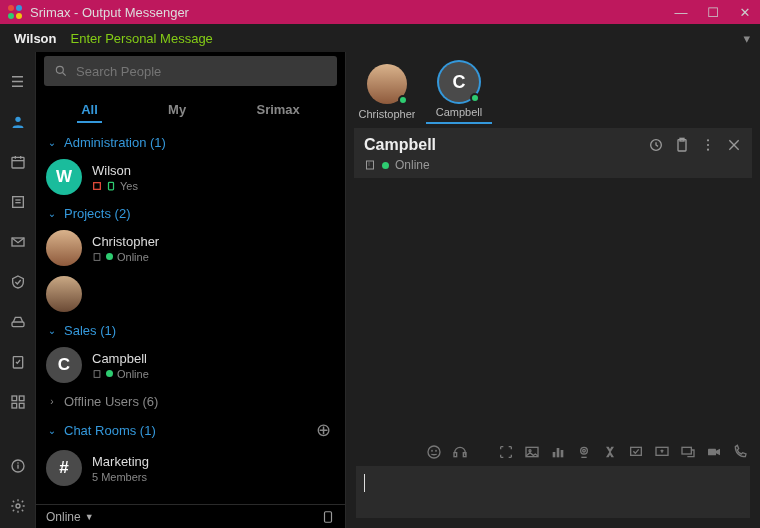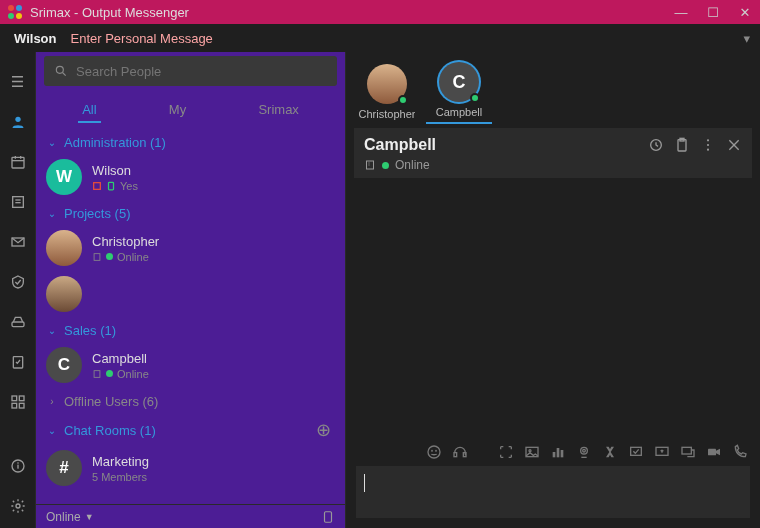--- a/index.html
+++ b/index.html
@@ -41,21 +41,21 @@
   }
   .win-controls span { cursor: default; width:14px; text-align:center; }
   .userbar {
     height: 28px;
     display: flex;
     align-items: center;
     color: #ddd;
     padding: 0 10px 0 14px;
   }
   .userbar .uname { font-weight:600; margin-right:14px; color:#eee;}
-  .userbar .pmsg { color:#fca5a5; flex:1;}
+  .userbar .pmsg { color:#84cc16; flex:1;}
   .userbar .dd { color:#888; }
   .main {
     display: flex;
     flex: 1;
     min-height: 0;
   }
   .iconrail {
     width: 36px;
     background: #1f1f1f;
     display: flex;
@@ -68,41 +68,42 @@
     width: 36px; height: 36px;
     display:flex; align-items:center; justify-content:center;
     color:#999;
     font-size:15px;
     margin-bottom:4px;
   }
   .iconrail .ic.active { color:#3498db; }
   .iconrail .spacer { flex:1; }
   .sidepanel {
     width: 310px;
-    background: #4c1d95;
+    background: #000000;
     display: flex;
     flex-direction: column;
     border-right: 1px solid #292929;
   }
   .searchwrap { padding: 4px 8px 6px 8px; }
   .search {
     background: #393939;
     border-radius: 3px;
     height: 30px;
     display:flex;
     align-items:center;
     padding:0 10px;
     color:#888;
   }
   .search input { flex:1; background:transparent; border:none; outline:none; color:#ccc; font-size:13px; margin-left:8px;}
   .tabs {
     display:flex;
     justify-content: space-around;
     padding: 6px 10px 0 10px;
     margin-bottom: 6px;
+    font-weight: bold;
   }
   .tabs .tab { color:#888; padding:4px 4px;}
   .tabs .tab.active { color:#3498db; border-bottom:2px solid #3498db; }
   .list { flex:1; overflow:auto; padding: 0 6px 0 2px; }
   .grp-header {
     display:flex; align-items:center;
     color:#3498db;
     padding:6px 8px 4px 8px;
     gap:6px;
   }
@@ -324,21 +325,21 @@
             <svg width="10" height="10" viewBox="0 0 24 24" fill="none" stroke="#2ecc71" stroke-width="3">
                 <rect x="6" y="3" width="12" height="18" rx="2"></rect>
               </svg>
             <span>Yes</span>
           </span>
         </div>
       </div>
 
       <div class="grp-header">
         <span class="chev">⌄</span>
-        <span>Projects (5)</span>
+        <span>Projects (2)</span>
       </div>
       <div class="contact">
         <div class="avatar img" style="background:linear-gradient(#d9b38c,#8e5a3c)"></div>
         <div class="cinfo">
           <span class="cname">Christopher</span>
           <span class="csub">
             <svg width="10" height="10" viewBox="0 0 24 24" fill="none" stroke="#888" stroke-width="2">
                 <rect x="5" y="4" width="14" height="16"></rect>
                 <line x1="9" y1="8" x2="9" y2="8"></line>
               </svg>

